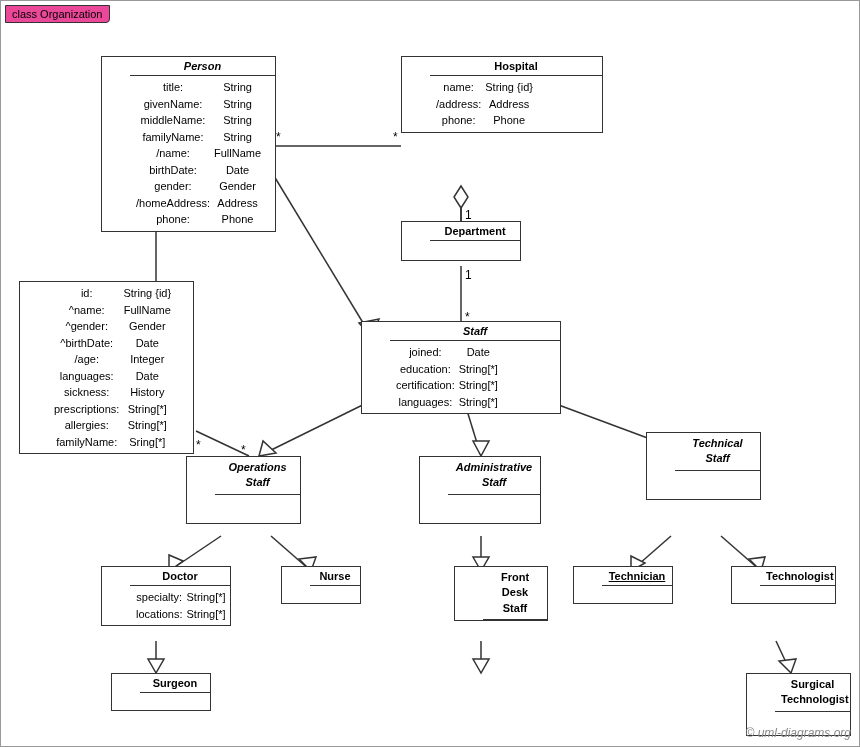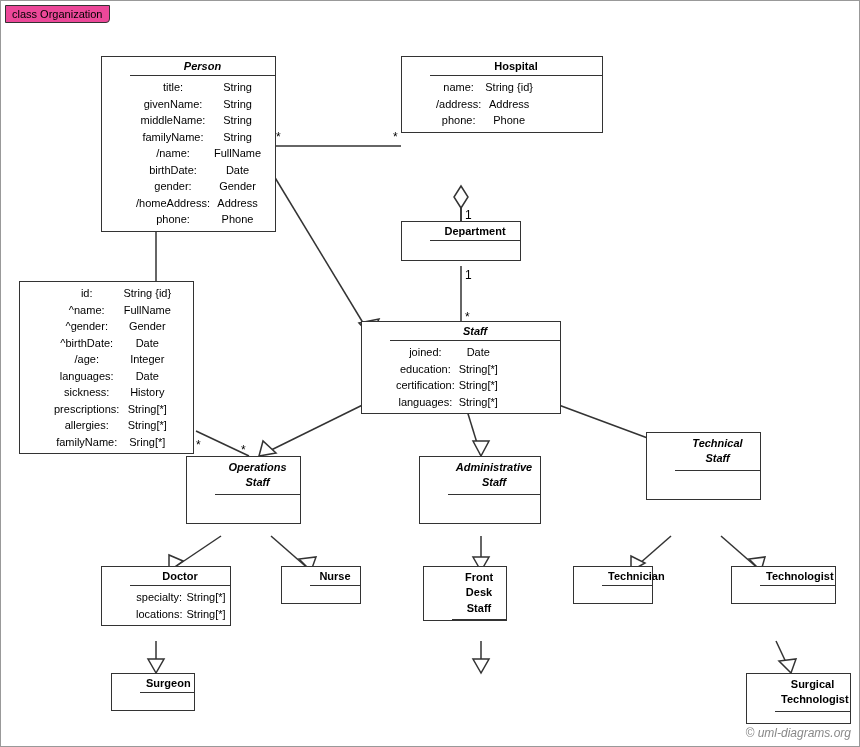--- a/index.html
+++ b/index.html
@@ -319,36 +319,36 @@
             </tr>
         <tr>
               <td>locations:</td>
               <td>String[*]</td>
             </tr>
       </tbody>
         </table>
     </div>
   </div>
 
-  <div class="class-box" style="left:422px; top:565px; width:84px; height:55px;">
+  <div class="class-box" style="left:453px; top:565px; width:94px; height:55px;">
     <div class="class-title" style="line-height:1.4;">Front Desk<br>Staff</div>
   </div>
 
-  <div class="class-box" style="left:572px; top:565px; width:80px; height:38px;">
+  <div class="class-box" style="left:572px; top:565px; width:100px; height:38px;text-decoration:underline;">
     <div class="class-title">Technician</div>
   </div>
 
   <div class="class-box" style="left:730px; top:565px; width:105px; height:38px;">
     <div class="class-title">Technologist</div>
   </div>
 
-  <div class="class-box" style="left:110px; top:672px; width:84px; height:38px;">
+  <div class="class-box" style="left:110px; top:672px; width:100px; height:38px;">
     <div class="class-title">Surgeon</div>
   </div>
 
 
-  <div class="class-box" style="left:745px; top:672px; width:105px; height:51px;">
+  <div class="class-box" style="left:745px; top:672px; width:105px; height:63px;">
     <div class="class-title" style="line-height:1.4;">Surgical<br>Technologist</div>
   </div>
 
   <div class="watermark">© uml-diagrams.org</div>
 
 </div>
 
 </body></html>

